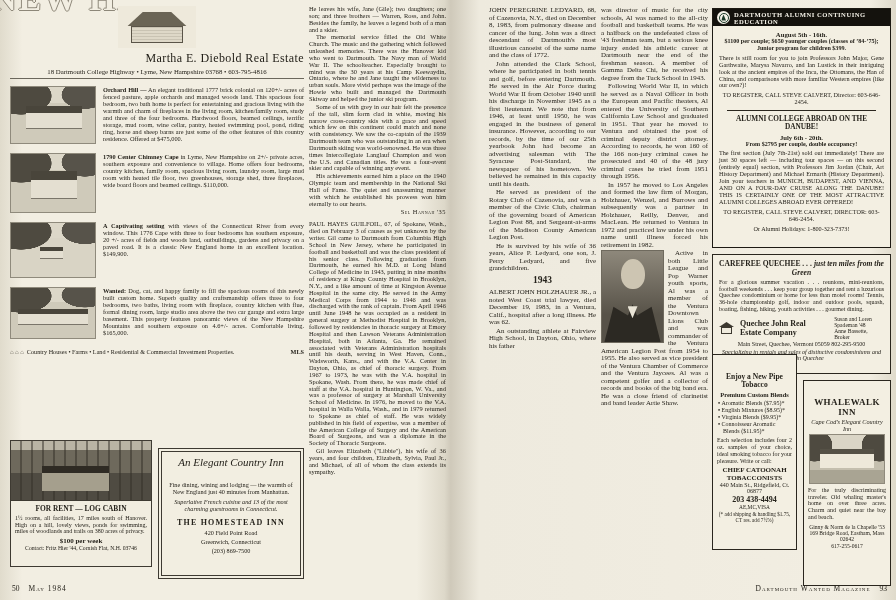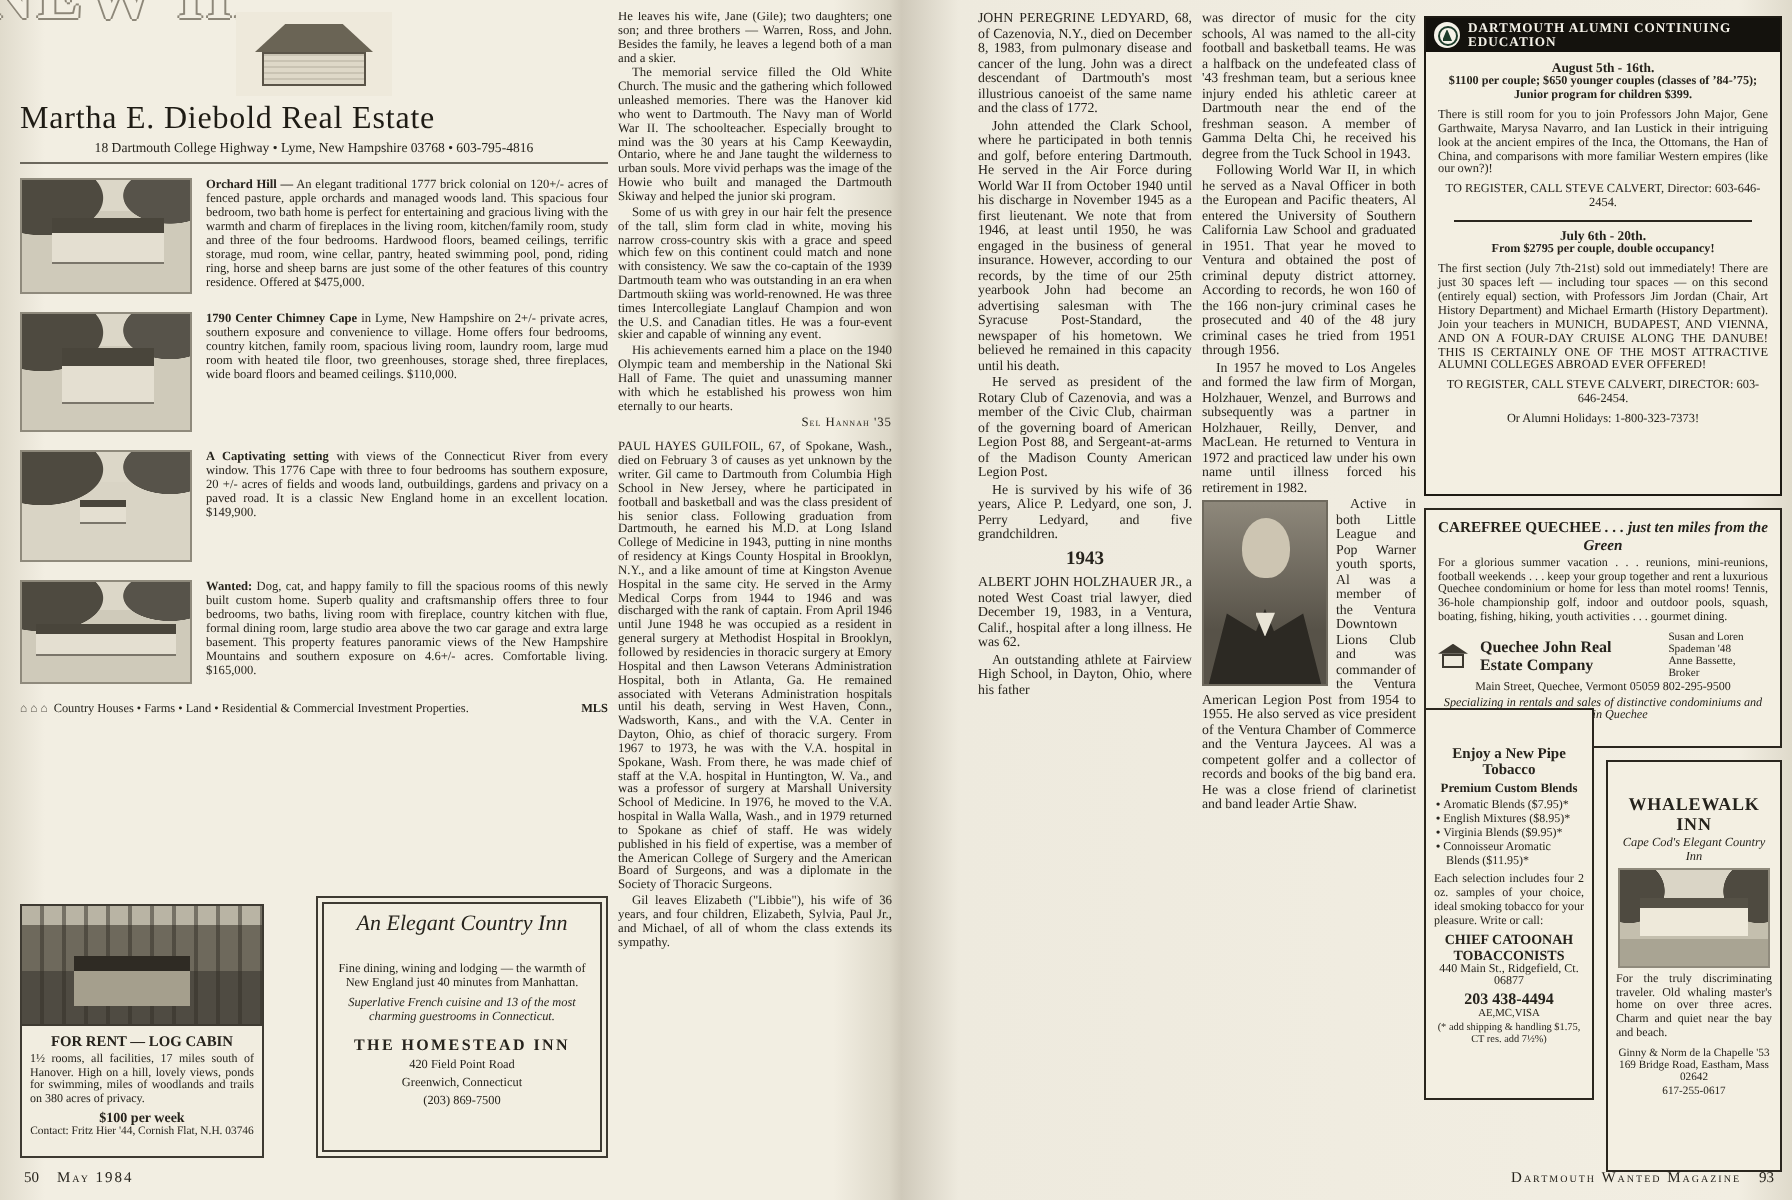--- a/index.html
+++ b/index.html
@@ -21,21 +21,21 @@
     font-size:34px; font-weight:bold; letter-spacing:2px; color:#f2eee2;
     text-shadow:1px 0 #8d8779,-1px 0 #8d8779,0 1px #8d8779,0 -1px #8d8779; }
 
   
   #diebold { left:10px; top:4px; width:294px; height:434px; }
   .engraving { position:relative; width:78px; height:42px; margin:2px auto 3px; background:#eee9db; overflow:hidden; }
   .engraving::before { content:""; position:absolute; left:12%; right:12%; top:14%; height:34%;
     background:#6a6455; clip-path:polygon(0 100%,26% 0,74% 0,100% 100%); }
   .engraving::after { content:""; position:absolute; left:17%; right:17%; top:47%; height:36%;
     background:repeating-linear-gradient(0deg,#ded8c8 0 2px,#c9c3b3 2px 3px); border:1px solid #5a5448; }
-  .db-title { text-align:left; font-size:16px; letter-spacing:.4px; color:#1f1c15; }
+  .db-title { text-align:right; font-size:12px; letter-spacing:.4px; color:#1f1c15; }
   .db-addr { text-align:center; font-size:6.8px; padding:2px 0 3px; border-bottom:1px solid #6b675c; margin-bottom:7px; }
   .listing { display:flex; gap:7px; margin-bottom:9px; }
   .ph { flex:0 0 86px; position:relative; background:#cfcaba; border:1px solid #8f8a7c; overflow:hidden; }
   .ph::before { content:""; position:absolute; inset:0;
     background:radial-gradient(60% 55% at 12% 16%,#4e4a40 0 60%,transparent 61%),
                radial-gradient(50% 45% at 88% 14%,#57534a 0 55%,transparent 56%),
                linear-gradient(#dcd7c8 0 28%,transparent 28%); }
   .ph::after { content:""; position:absolute; left:18%; right:16%; top:34%; bottom:26%;
     background:linear-gradient(#49453b 0 34%,#e4dfd1 34%); box-shadow:0 1px 0 #7a756a; }
   .ph.p1 { height:58px; }
@@ -61,21 +61,21 @@
   .portrait { float:left; width:63px; height:93px; margin:1px 4px 1px 0; position:relative; overflow:hidden;
     background:linear-gradient(#8e887b,#575248 70%); border:1px solid #6f6a5e; }
   .portrait::before { content:""; position:absolute; left:50%; top:9%; width:24px; height:30px; transform:translateX(-50%);
     border-radius:50% 50% 46% 46%; background:#cdc5b2; }
   .portrait::after { content:""; position:absolute; left:4%; right:4%; bottom:0; height:44%;
     background:#2c2923; clip-path:polygon(0 100%,16% 12%,42% 34%,50% 6%,58% 34%,84% 12%,100% 100%); }
   .shirt { position:absolute; left:50%; bottom:26%; width:10px; height:12px; transform:translateX(-50%);
     background:#e9e4d6; clip-path:polygon(0 0,100% 0,50% 100%); z-index:2; }
 
   
-  #for-rent { left:10px; top:452px; width:122px; height:127px; border:1px solid #3e3a32; background:#f1edE0; }
+  #for-rent { left:10px; top:440px; width:142px; height:127px; border:1px solid #3e3a32; background:#f1edE0; }
   .cabin-photo { width:100%; height:60px; position:relative; overflow:hidden; border-bottom:1px solid #3e3a32;
     background:linear-gradient(#b9b4a4 0 16%,#6e695c 16% 55%,#4f4b42 55%); }
   .cabin-photo::before { content:""; position:absolute; inset:0; opacity:.5;
     background:repeating-linear-gradient(90deg,transparent 0 9px,#332f27 9px 11px); }
   .cabin-photo::after { content:""; position:absolute; left:22%; right:30%; top:42%; bottom:16%;
     background:linear-gradient(#2f2b24 0 30%,#a59f8d 30%); }
   .fr-title { font-weight:bold; font-size:7.4px; text-align:center; margin:3px 0 2px; }
   .fr-body { font-size:6px; line-height:6.6px; text-align:justify; padding:0 4px; }
   .fr-price { font-weight:bold; font-size:7px; text-align:center; margin-top:2px; }
   .fr-contact { font-size:5.7px; text-align:center; padding:0 3px; }
@@ -240,20 +240,21 @@
     <div class="ced-bar">
       <span class="seal-icon"></span>
       <span>DARTMOUTH ALUMNI CONTINUING EDUCATION</span>
     </div>
     <div class="ced-body">
       <div class="ced-date">August 5th - 16th.</div>
       <div class="ced-fees">$1100 per couple; $650 younger couples (classes of ’84-’75); Junior program for children $399.</div>
       <div class="ced-para">There is still room for you to join Professors John Major, Gene Garthwaite, Marysa Navarro, and Ian Lustick in their intriguing look at the ancient empires of the Inca, the Ottomans, the Han of China, and comparisons with more familiar Western empires (like our own?)!</div>
       <div class="ced-reg">TO REGISTER, CALL STEVE CALVERT, Director: 603-646-2454.</div>
       <div class="ced-div"></div>
+      <div class="ced-t1">ALUMNI COLLEGE ABROAD ON THE DANUBE!</div>
       <div class="ced-date">July 6th - 20th.</div>
       <div class="ced-fees">From $2795 per couple, double occupancy!</div>
       <div class="ced-para">The first section (July 7th-21st) sold out immediately! There are just 30 spaces left — including tour spaces — on this second (entirely equal) section, with Professors Jim Jordan (Chair, Art History Department) and Michael Ermarth (History Department). Join your teachers in MUNICH, BUDAPEST, AND VIENNA, AND ON A FOUR-DAY CRUISE ALONG THE DANUBE! THIS IS CERTAINLY ONE OF THE MOST ATTRACTIVE ALUMNI COLLEGES ABROAD EVER OFFERED!</div>
       <div class="ced-reg">TO REGISTER, CALL STEVE CALVERT, DIRECTOR: 603-646-2454.</div>
       <div class="ced-reg">Or Alumni Holidays: 1-800-323-7373!</div>
     </div>
   </section>
 
   <section id="quechee">
     <div class="q-title"><span class="tm">CAREFREE QUECHEE</span><span class="tr"> . . . just ten miles from the Green</span></div>

